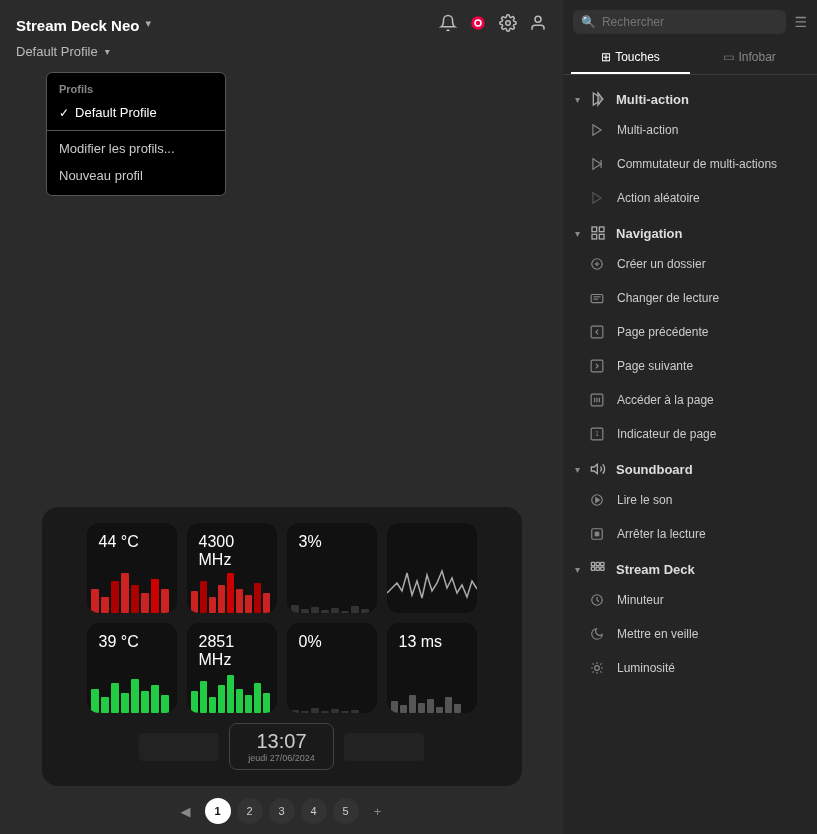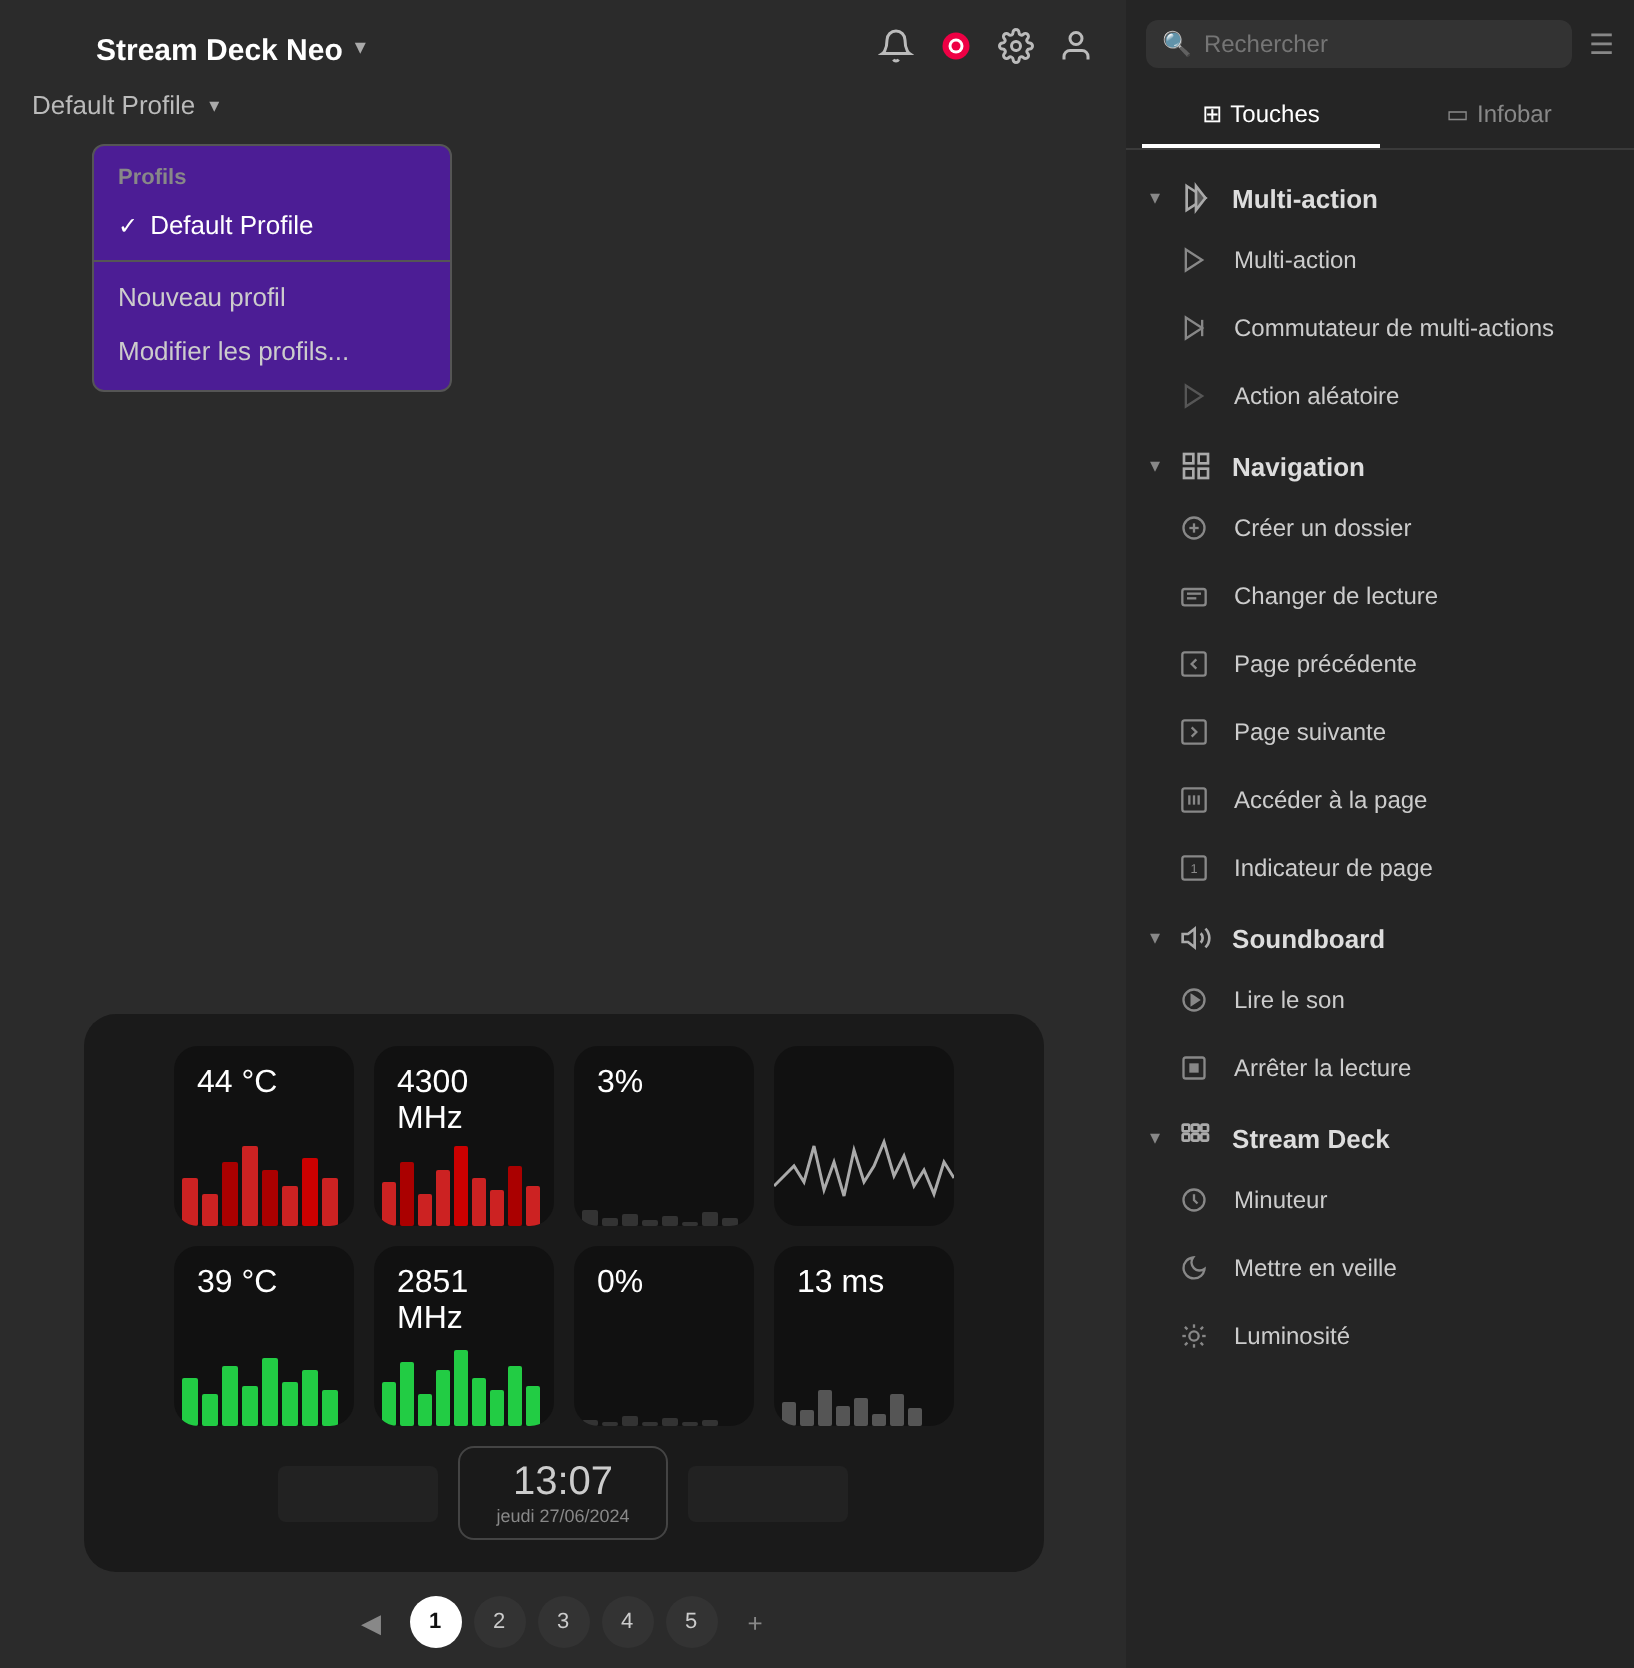--- a/index.html
+++ b/index.html
@@ -26,21 +26,20 @@
     .header {
       display: flex;
       align-items: center;
       justify-content: space-between;
       padding: 14px 16px 8px 16px;
     }
 
     .header-left {
       display: flex;
       gap: 6px;
-      margin-left: 32px;
     }
 
     .app-title {
       font-size: 15px;
       font-weight: 600;
       color: #fff;
     }
 
     .chevron-down {
       color: #aaa;
@@ -69,21 +68,21 @@
     .profile-label {
       font-size: 13px;
       color: #bbb;
     }
 
     
     .dropdown-menu {
       position: absolute;
       top: 72px;
       left: 46px;
-      background: #4c1d95;
+      background: #000000;
       border: 1px solid #555;
       border-radius: 6px;
       width: 180px;
       z-index: 100;
       padding: 6px 0;
     }
 
     .dropdown-header {
       padding: 4px 12px;
       font-size: 11px;
@@ -448,24 +447,24 @@
   </div>
 
   <div class="dropdown-menu">
     <div class="dropdown-header">Profils</div>
     <div class="dropdown-item active">
       <span class="check">✓</span>
       <span>Default Profile</span>
     </div>
     <div class="dropdown-divider"></div>
     <div class="dropdown-item">
+      <span>Modifier les profils...</span>
+    </div>
+    <div class="dropdown-item">
       <span>Nouveau profil</span>
-    </div>
-    <div class="dropdown-item">
-      <span>Modifier les profils...</span>
     </div>
   </div>
 
   <div class="device-area">
     <div class="device-frame">
 
       <div class="button-grid">
 
         <div class="deck-button">
           <span class="btn-label">44 °C</span>

